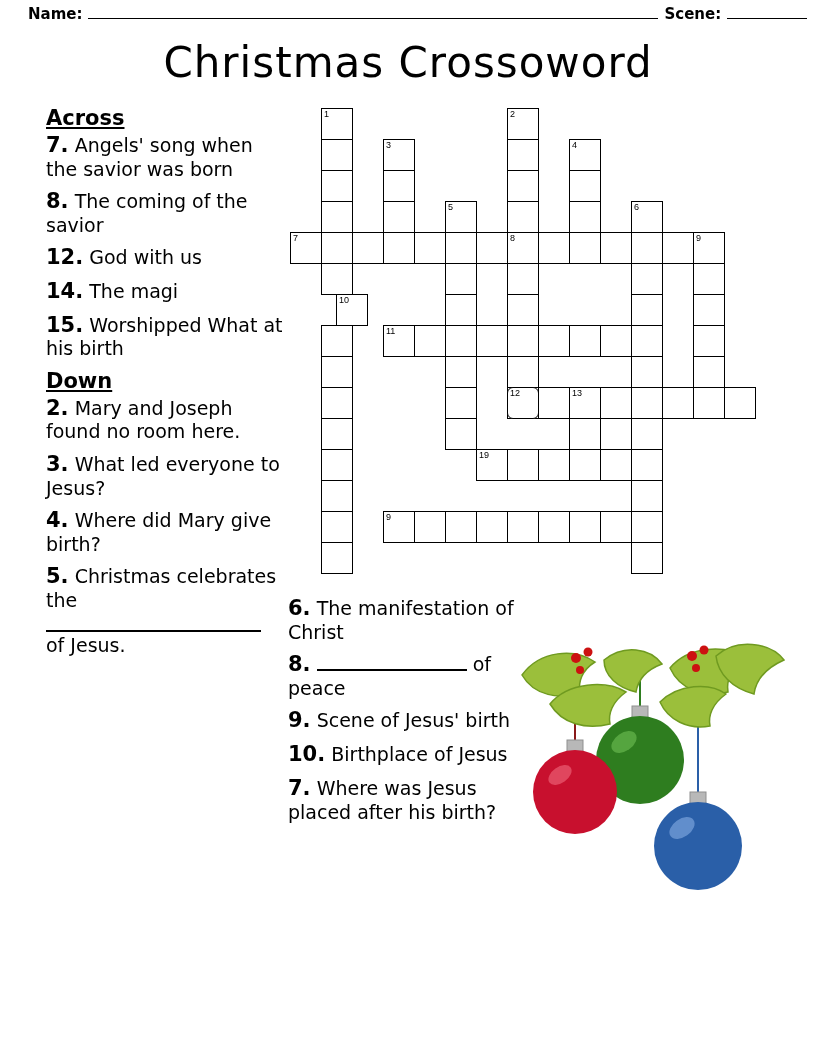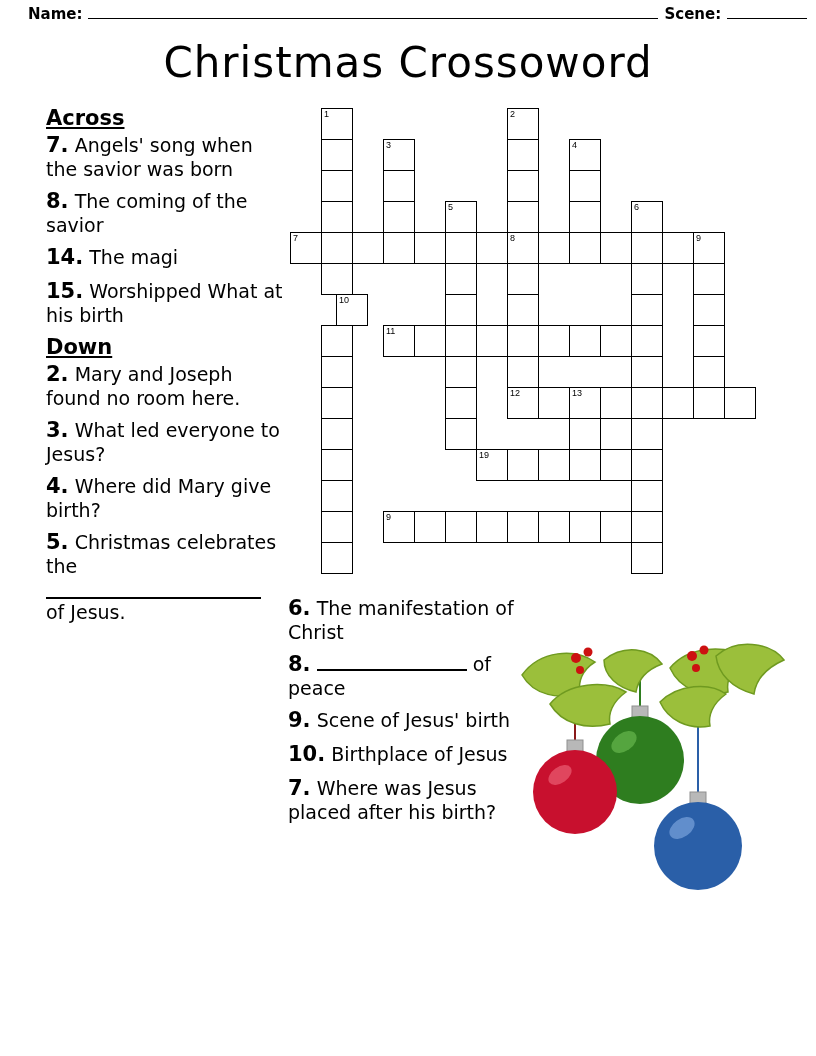--- a/index.html
+++ b/index.html
@@ -151,20 +151,24 @@
 <div class="clue-col-left">
   <div class="section-head">Across</div>
 
   <div class="clue">
     <span class="num">7.</span>
     <span class="txt">Angels' song when the savior was born</span>
   </div>
   <div class="clue">
     <span class="num">8.</span>
     <span class="txt">The coming of the savior</span>
+  </div>
+  <div class="clue">
+    <span class="num">12.</span>
+    <span class="txt">God with us</span>
   </div>
   <div class="clue">
     <span class="num">14.</span>
     <span class="txt">The magi</span>
   </div>
   <div class="clue">
     <span class="num">15.</span>
     <span class="txt">Worshipped What at his birth</span>
   </div>
 
@@ -304,21 +308,21 @@
     <div class="cell" style="left: 93px; top: 217px;">
       <span class="cnum">11</span>
     </div>
     <div class="cell" style="left: 124px; top: 217px;"></div>
     <div class="cell" style="left: 155px; top: 217px;"></div>
     <div class="cell" style="left: 186px; top: 217px;"></div>
     <div class="cell" style="left: 217px; top: 217px;"></div>
     <div class="cell" style="left: 248px; top: 217px;"></div>
     <div class="cell" style="left: 279px; top: 217px;"></div>
     <div class="cell" style="left: 310px; top: 217px;"></div>
-    <div class="cell" style="left: 217px; top: 279px;">
+    <div class="cell" style="left: 217px; top: 279px; border-radius: 6px;">
       <span class="cnum">12</span>
     </div>
     <div class="cell" style="left: 248px; top: 279px;"></div>
     <div class="cell" style="left: 279px; top: 279px;">
       <span class="cnum">13</span>
     </div>
     <div class="cell" style="left: 310px; top: 279px;"></div>
     <div class="cell" style="left: 372px; top: 279px;"></div>
     <div class="cell" style="left: 403px; top: 279px;"></div>
     <div class="cell" style="left: 434px; top: 279px;"></div>

